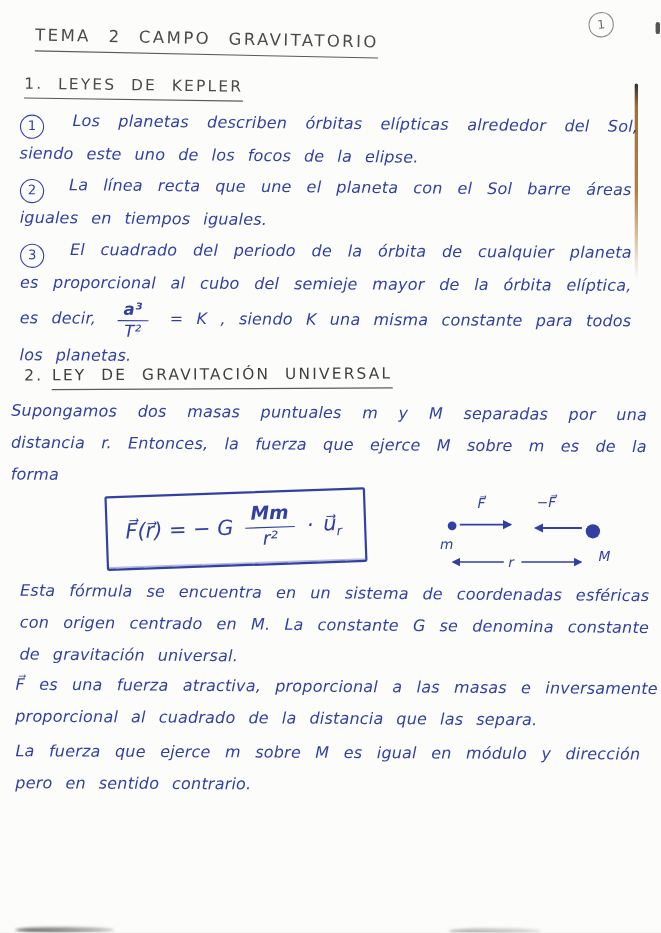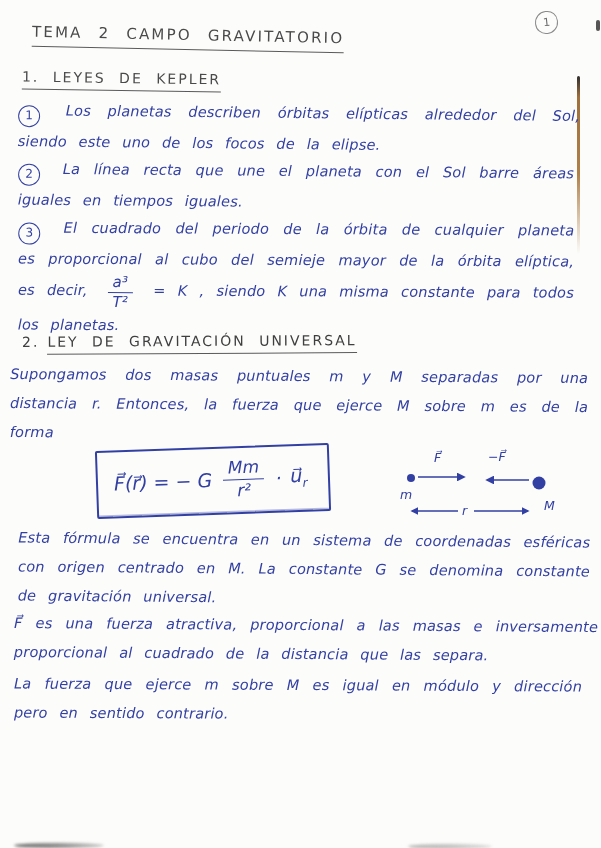--- a/index.html
+++ b/index.html
@@ -60,21 +60,21 @@
     border-radius:50%;font-size:12px;font-style:normal;
     margin-right:9px;vertical-align:-4px;
     word-spacing:0;letter-spacing:0;
   }
   
   .frac{
     display:inline-block;text-align:center;vertical-align:-12px;
     line-height:1.15;font-size:15px;word-spacing:0;
     margin:0 8px;
   }
-  .frac .num{display:block;border-bottom:1.6px solid var(--ink-blue);padding:0 5px 1px;}
+  .frac .num{display:block;border-bottom:1.6px solid var(--ink-blue);padding:0 5px 1px;font-weight:bold;}
   .frac .den{display:block;padding-top:1px;}
   
   .formula-box{
     position:absolute;left:96px;top:447px;
     border:2px solid var(--ink-blue);
     border-radius:2px;
     padding:10px 20px 12px 16px;
     transform:rotate(-2deg);
     display:flex;align-items:center;gap:9px;
     font-style:italic;color:var(--ink-blue);

